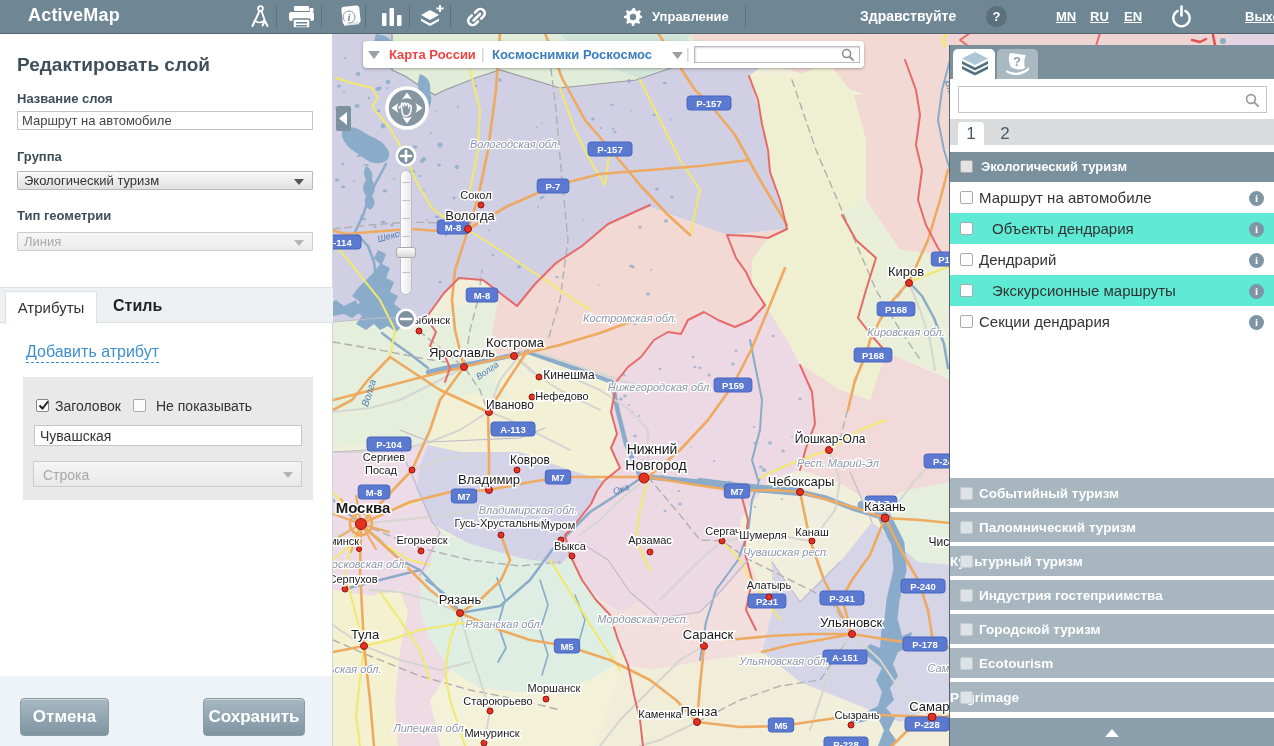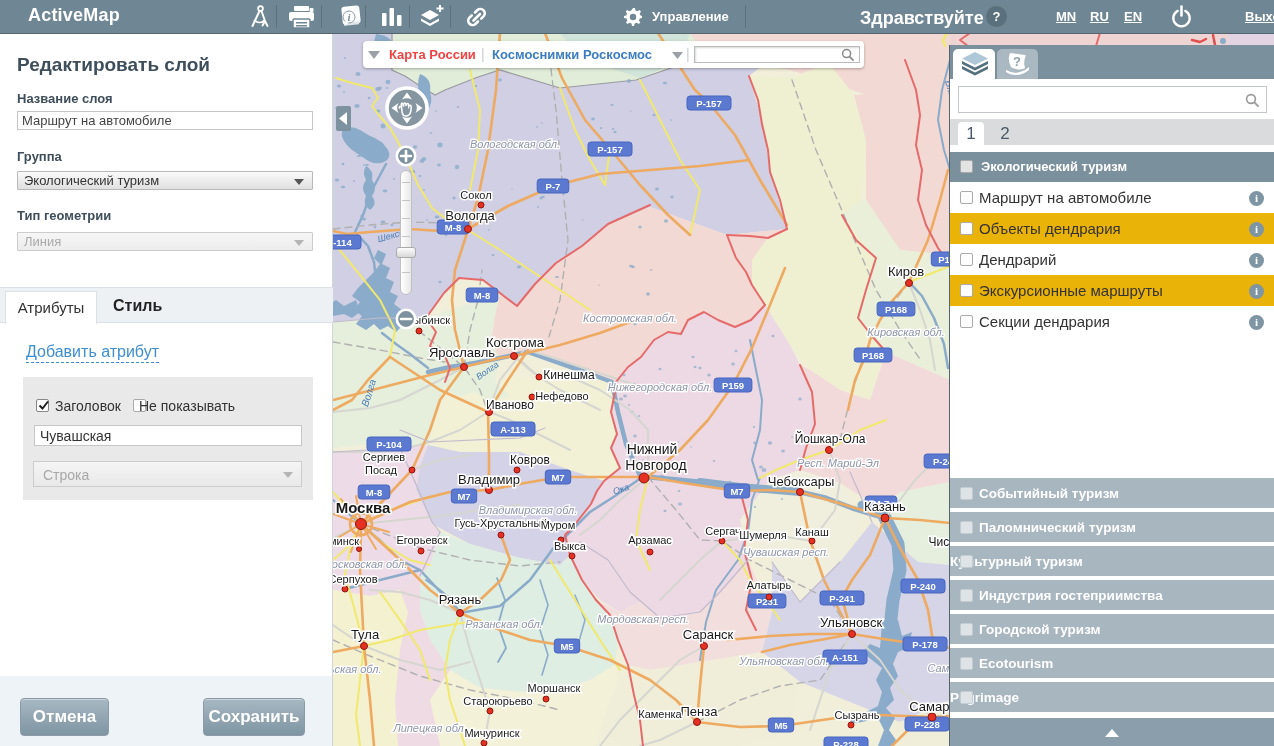--- a/index.html
+++ b/index.html
@@ -3,21 +3,21 @@
 <meta charset="utf-8">
 <style>
 * { margin:0; padding:0; box-sizing:border-box; }
 html,body { width:1274px; height:746px; overflow:hidden; font-family:"Liberation Sans",sans-serif; }
 #stage { position:relative; width:1274px; height:746px; background:#fff; }
 #topbar { position:absolute; left:0; top:0; width:1274px; height:34px; background:#6f8694; border-bottom:1px solid #55656f; }
 #logo { position:absolute; left:28px; top:5px; color:#fff; font-weight:bold; font-size:18px; letter-spacing:0.2px; }
 .tsep { position:absolute; top:5px; width:1px; height:23px; background:#5d717d; }
 .ticon { position:absolute; }
 #mgmt { position:absolute; left:652px; top:9px; color:#fff; font-weight:bold; font-size:13px; }
-#hello { position:absolute; left:860px; top:8px; color:#fff; font-weight:bold; font-size:18px;text-align:right; }
+#hello { position:absolute; left:860px; top:8px; color:#fff; font-weight:bold; font-size:14px;text-align:right; }
 #qmark { position:absolute; left:986px; top:6px; width:21px; height:21px; border-radius:50%; background:#5a707c; color:#fff; font-weight:bold; font-size:13px; text-align:center; line-height:21px; }
 .lang { position:absolute; top:9px; color:#fff; font-weight:bold; font-size:13px; text-decoration:underline; }
 #exit { position:absolute; left:1197px; top:9px; color:#fff; font-weight:bold; font-size:13px; text-decoration:underline;padding-left:48px; }
 #lpanel { position:absolute; left:0; top:34px; width:333px; height:712px; background:#fff; border-right:1px solid #cfd6da; }
 #lp-title { position:absolute; left:17px; top:54px; font-size:19px; font-weight:bold; color:#3e4e5a; }
 .lp-label { position:absolute; left:17px; font-size:13px; font-weight:bold; color:#3e4e5a; }
 .lp-input { position:absolute; left:17px; width:296px; height:19px; border:1px solid #c6c6c6; background:#fff; font-size:13px; color:#444; padding-left:4px; line-height:17px; }
 .lp-select { position:absolute; left:17px; width:296px; height:19px; border:1px solid #b9b9b9; background:linear-gradient(#fafafa,#e0e0e0); font-size:13px; color:#333; padding-left:6px; line-height:17px; border-radius:1px; }
 .lp-select.disabled { background:linear-gradient(#f6f6f6,#ececec); color:#aaa; border-color:#ccc; }
 .sel-arrow { position:absolute; right:8px; top:7px; width:0; height:0; border-left:5px solid transparent; border-right:5px solid transparent; border-top:6px solid #555; }
@@ -34,21 +34,21 @@
 #rp-head { position:absolute; left:0; top:0; width:325px; height:34px; background:#7b909d; }
 #rtab1 { position:absolute; left:3px; top:4px; width:42px; height:30px; background:#fff; border-radius:5px 5px 0 0; }
 #rtab2 { position:absolute; left:47px; top:4px; width:41px; height:30px; background:#a9b8c1; border-radius:5px 5px 0 0; }
 #rsearch { position:absolute; left:8px; top:41px; width:309px; height:27px; border:1px solid #c2c6ca; background:#fff; }
 #rpage { position:absolute; left:0; top:74px; width:325px; height:26px; background:#d9dbdd; }
 #rp1 { position:absolute; left:8px; top:77px; width:26px; height:23px; background:#fff; border-radius:4px 4px 0 0; color:#4a5a66; font-size:17px; text-align:center; line-height:23px; }
 #rp2 { position:absolute; left:42px; top:77px; width:26px; height:23px; color:#4a5a66; font-size:17px; text-align:center; line-height:23px; }
 #rsect { position:absolute; left:0; top:107px; width:325px; height:30px; background:#7b909d; color:#fff; font-weight:bold; font-size:13px; line-height:30px; }
 #rsect .cb { top:8px !important; }
 .rrow { position:absolute; left:0; width:325px; height:31px; font-size:15px; color:#333; line-height:31px; }
-.rrow.alt { background:#eab308; }
+.rrow.alt { background:#5eead4;padding-left:13px; }
 .iinfo { position:absolute; right:11px; top:9px; width:15px; height:15px; border-radius:50%; background:#7e95a4; color:#fff; font-size:11px; font-weight:bold; text-align:center; line-height:15px; font-family:"Liberation Serif",serif; }
 .rbar { position:absolute; left:0; width:325px; height:32px; background:#a8b6c0; color:#fff; font-weight:bold; font-size:13.5px; line-height:32px; border-top:2px solid #fff; }
 #rfoot { position:absolute; left:0; top:673px; width:325px; height:28px; background:#8a9fab; }
 #collapse { position:absolute; left:336px; top:106px; width:15px; height:25px; background:#7d929e; border-radius:2px; }
 #selbar { position:absolute; left:363px; top:41px; width:501px; height:27px; background:#fff; border-radius:4px; box-shadow:0 1px 3px rgba(0,0,0,.3); }
 </style>
 </head>
 <body>
 <div id="stage">
   <div id="mapwrap" style="position:absolute;left:333px;top:33px;width:941px;height:713px;overflow:hidden;">
@@ -608,21 +608,21 @@
 <div id="tab-active">Атрибуты</div>
 <div id="tab-style">Стиль</div>
 <div id="addattr">Добавить атрибут</div>
 <div id="graybox"></div>
 <div style="position:absolute;left:36px;top:399px;width:13px;height:13px;background:#fff;border:1px solid #888;border-radius:2px;"></div>
 <svg style="position:absolute;left:37px;top:399px;" width="13" height="13" viewBox="0 0 13 13">
       <path d="M2.5 6.5 L5.5 9.5 L11 2.5" stroke="#222" stroke-width="2" fill="none"></path>
     </svg>
 <div style="position:absolute;left:55px;top:398px;font-size:14px;color:#333;">Заголовок</div>
 <div class="cb" style="left:133px;top:399px;"></div>
-<div style="position:absolute;left:139px;top:398px;font-size:14px;color:#333;">Не показывать</div>
+<div style="position:absolute;left:156px;top:398px;font-size:14px;color:#333;">Не показывать</div>
 <div style="position:absolute;left:34px;top:425px;width:268px;height:21px;border:1px solid #c6c6c6;background:#fff;font-size:14px;color:#333;line-height:21px;padding-left:5px;">Чувашская</div>
 <div style="position:absolute;left:33px;top:461px;width:269px;height:26px;border:1px solid #ccc;background:linear-gradient(#f5f5f5,#e9e9e9);font-size:14px;color:#a8a8a8;line-height:26px;padding-left:9px;">Строка<div class="sel-arrow dis" style="top:10px;"></div></div>
 <div id="lfoot"></div>
 <div class="btn" style="left:20px; top:698px;">Отмена</div>
 <div class="btn" style="left:203px; top:698px; width:102px;">Сохранить</div>
 <div style="position:relative;">
 <div id="rpanel">
 
 <div id="rp-head"></div>
 <div id="rtab1"></div>

